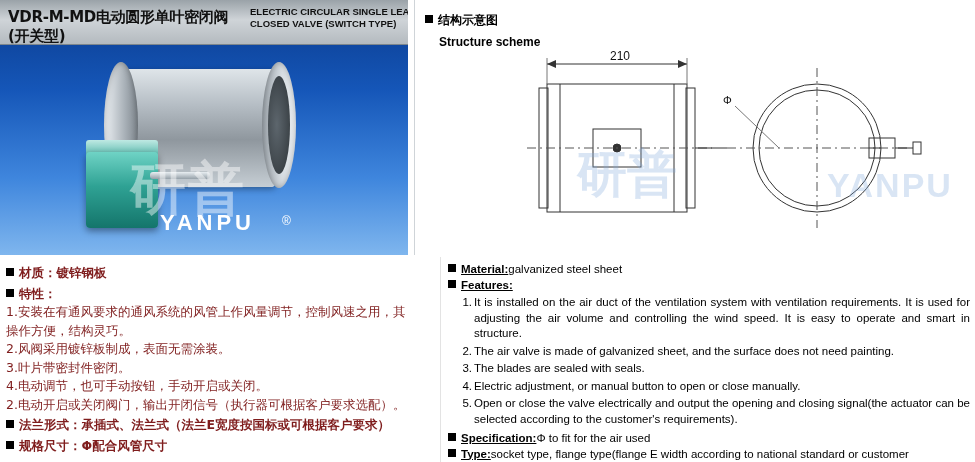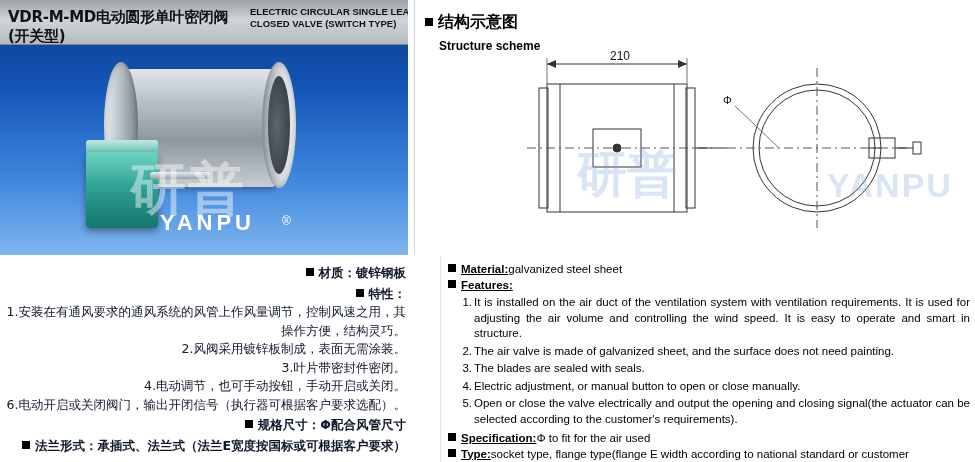--- a/index.html
+++ b/index.html
@@ -166,21 +166,21 @@
     height: 255px;
     background: #ffffff;
     border-left: 1px solid #cfd4d8;
   }
   .scheme-head {
     position: absolute;
     left: 10px;
     top: 12px;
   }
   .scheme-cn {
-    font-size: 16px;
+    font-size: 12px;
     font-weight: bold;
     font-family: "DejaVu Sans", sans-serif;
   }
   .scheme-en {
     font-size: 12px;
     font-weight: bold;
     margin-top: 6px;
     margin-left: 14px;
   }
   .sq {
@@ -226,22 +226,21 @@
     height: 205px;
   }
   .col-cn {
     position: absolute;
     left: 6px;
     top: 5px;
     width: 400px;
     font-family: "DejaVu Sans", sans-serif;
     font-size: 12.5px;
     line-height: 18.5px;
-    color: #0f172a;
-    text-align: right;
+    color: #7f1d1d;
   }
   .col-en {
     position: absolute;
     left: 448px;
     top: 5px;
     width: 522px;
     font-size: 11.5px;
     line-height: 15.5px;
     color: #000;
   }
@@ -376,27 +375,27 @@
       </div>
       <div class="hd">
         <span class="sq"></span><span>特性：</span>
       </div>
       <ul class="cn-list">
         <li>1.安装在有通风要求的通风系统的风管上作风量调节，控制风速之用，其</li>
         <li>   操作方便，结构灵巧。</li>
         <li>2.风阀采用镀锌板制成，表面无需涂装。</li>
         <li>3.叶片带密封件密闭。</li>
         <li>4.电动调节，也可手动按钮，手动开启或关闭。</li>
-        <li>6.电动开启或关闭阀门，输出开闭信号（执行器可根据客户要求选配）。</li>
+        <li>2.电动开启或关闭阀门，输出开闭信号（执行器可根据客户要求选配）。</li>
       </ul>
       <div class="hd">
+        <span class="sq"></span><span>法兰形式：</span><span>承插式、法兰式（法兰E宽度按国标或可根据客户要求）</span>
+      </div>
+      <div class="hd">
         <span class="sq"></span><span>规格尺寸：</span><span>Φ配合风管尺寸</span>
-      </div>
-      <div class="hd">
-        <span class="sq"></span><span>法兰形式：</span><span>承插式、法兰式（法兰E宽度按国标或可根据客户要求）</span>
       </div>
     </div>
 
     <div class="col-en">
       <div>
         <span class="sq"></span><span class="inline-label">Material:</span><span>galvanized steel sheet</span>
       </div>
       <div>
         <span class="sq"></span><span class="inline-label">Features:</span>
       </div>

